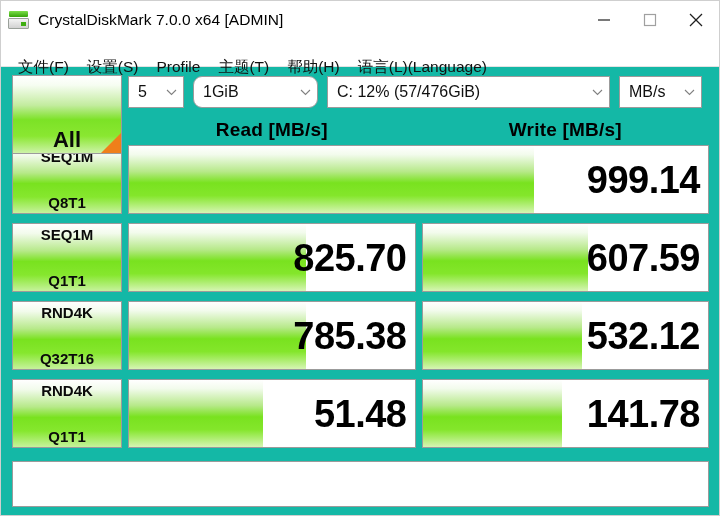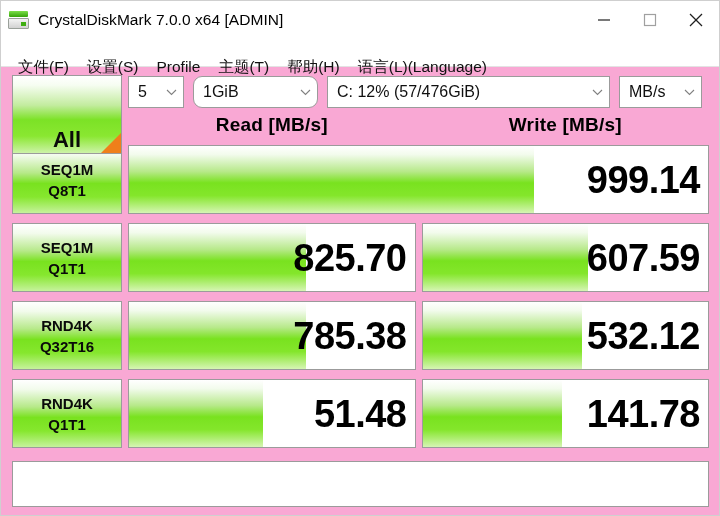--- a/index.html
+++ b/index.html
@@ -12,21 +12,21 @@
     height: 516px;
     font-family: "Liberation Sans", sans-serif;
     overflow: hidden;
     -webkit-font-smoothing: antialiased;
   }
 
   .window {
     position: relative;
     width: 720px;
     height: 516px;
-    background: #f9a8d4;
+    background: #14b8a6;
     box-sizing: border-box;
     border: 1px solid #cfcfcf;
     display: flex;
     flex-direction: column;
   }
 
   
   .titlebar {
     height: 37px;
     min-height: 37px;
@@ -147,21 +147,21 @@
   .content {
     flex: 1 1 auto;
     display: flex;
     flex-direction: column;
     padding: 0 10px 0 11px;
     box-sizing: border-box;
   }
 
   .headers {
     display: flex;
-    align-items: flex-start;
+    align-items: center;
     height: 31px;
     min-height: 31px;
   }
   .hdr-spacer { width: 110px; flex: 0 0 auto; }
   .hdr-cell {
     flex: 1 1 0;
     text-align: center;
     font-size: 19px;
     font-weight: bold;
     color: #000000;
@@ -184,21 +184,21 @@
     width: 110px;
     flex: 0 0 auto;
     border: 1px solid #9b9b9b;
     box-sizing: border-box;
     background: linear-gradient(to bottom,
                  #ffffff 0%, #f2fbec 14%, #b7e98a 40%,
                  #79e21f 56%, #86e72e 76%, #c6f29c 100%);
     display: flex;
     flex-direction: column;
     align-items: center;
-    justify-content: center;
+    justify-content: space-between;
     margin-right: 6px;
   }
   .test-line1, .test-line2 {
     font-size: 15px;
     font-weight: bold;
     color: #0a0a0a;
     line-height: 21px;
   }
 
   .bar-cell {

